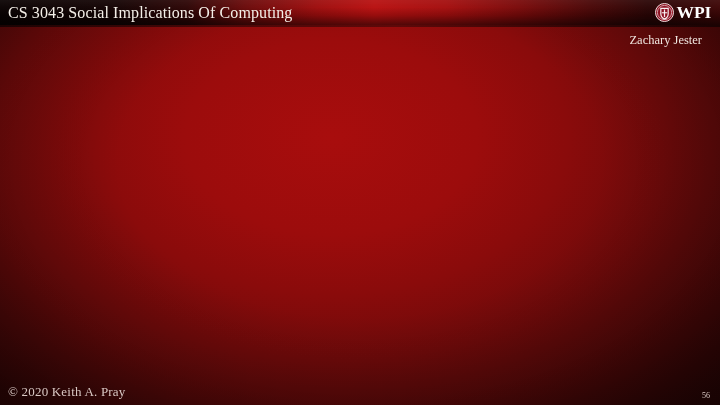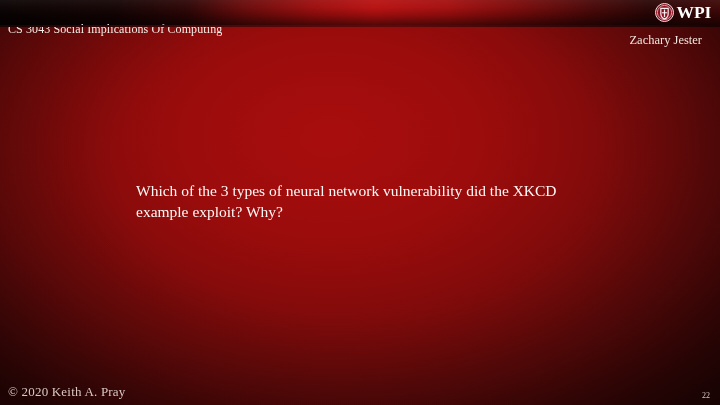--- a/index.html
+++ b/index.html
@@ -72,22 +72,22 @@
     position: absolute;
     left: 0; top: 25px;
     width: 720px;
     height: 2px;
     background: linear-gradient(to right,
       #1a0303 0%, #4a0707 30%, #5e0909 55%, #2a0404 85%, #1a0303 100%);
   }
   #title-text {
     position: absolute;
     left: 8px;
-    top: 19px;
-    font-size: 12px;
+    top: 2px;
+    font-size: 16px;
     line-height: 21px;
     color: #f4efe8;
     white-space: nowrap;
     letter-spacing: 0.1px;
     text-align: center;
   }
 
   
   #wpi-logo {
     position: absolute;
@@ -171,18 +171,17 @@
         <rect x="18.7" y="13.6" width="2.6" height="16" fill="#ffffff" opacity="0.9"></rect>
         <rect x="14.4" y="19.4" width="11.2" height="2.3" fill="#ffffff" opacity="0.9"></rect>
       </svg>
       <span id="wpi-word">WPI</span>
     </div>
   </div>
   <div id="titlebar-underline"></div>
 
   <div id="author">Zachary Jester</div>
 
-  <div id="body-text">Which of the 3 types of neural network vulnerability did the XKCD example exploit? Why?</div>
 
   <div id="footer-copyright">© 2020 Keith A. Pray</div>
-  <div id="footer-pagenum">22</div>
+  <div id="footer-pagenum">56</div>
 
 </div>
 
 </body></html>

